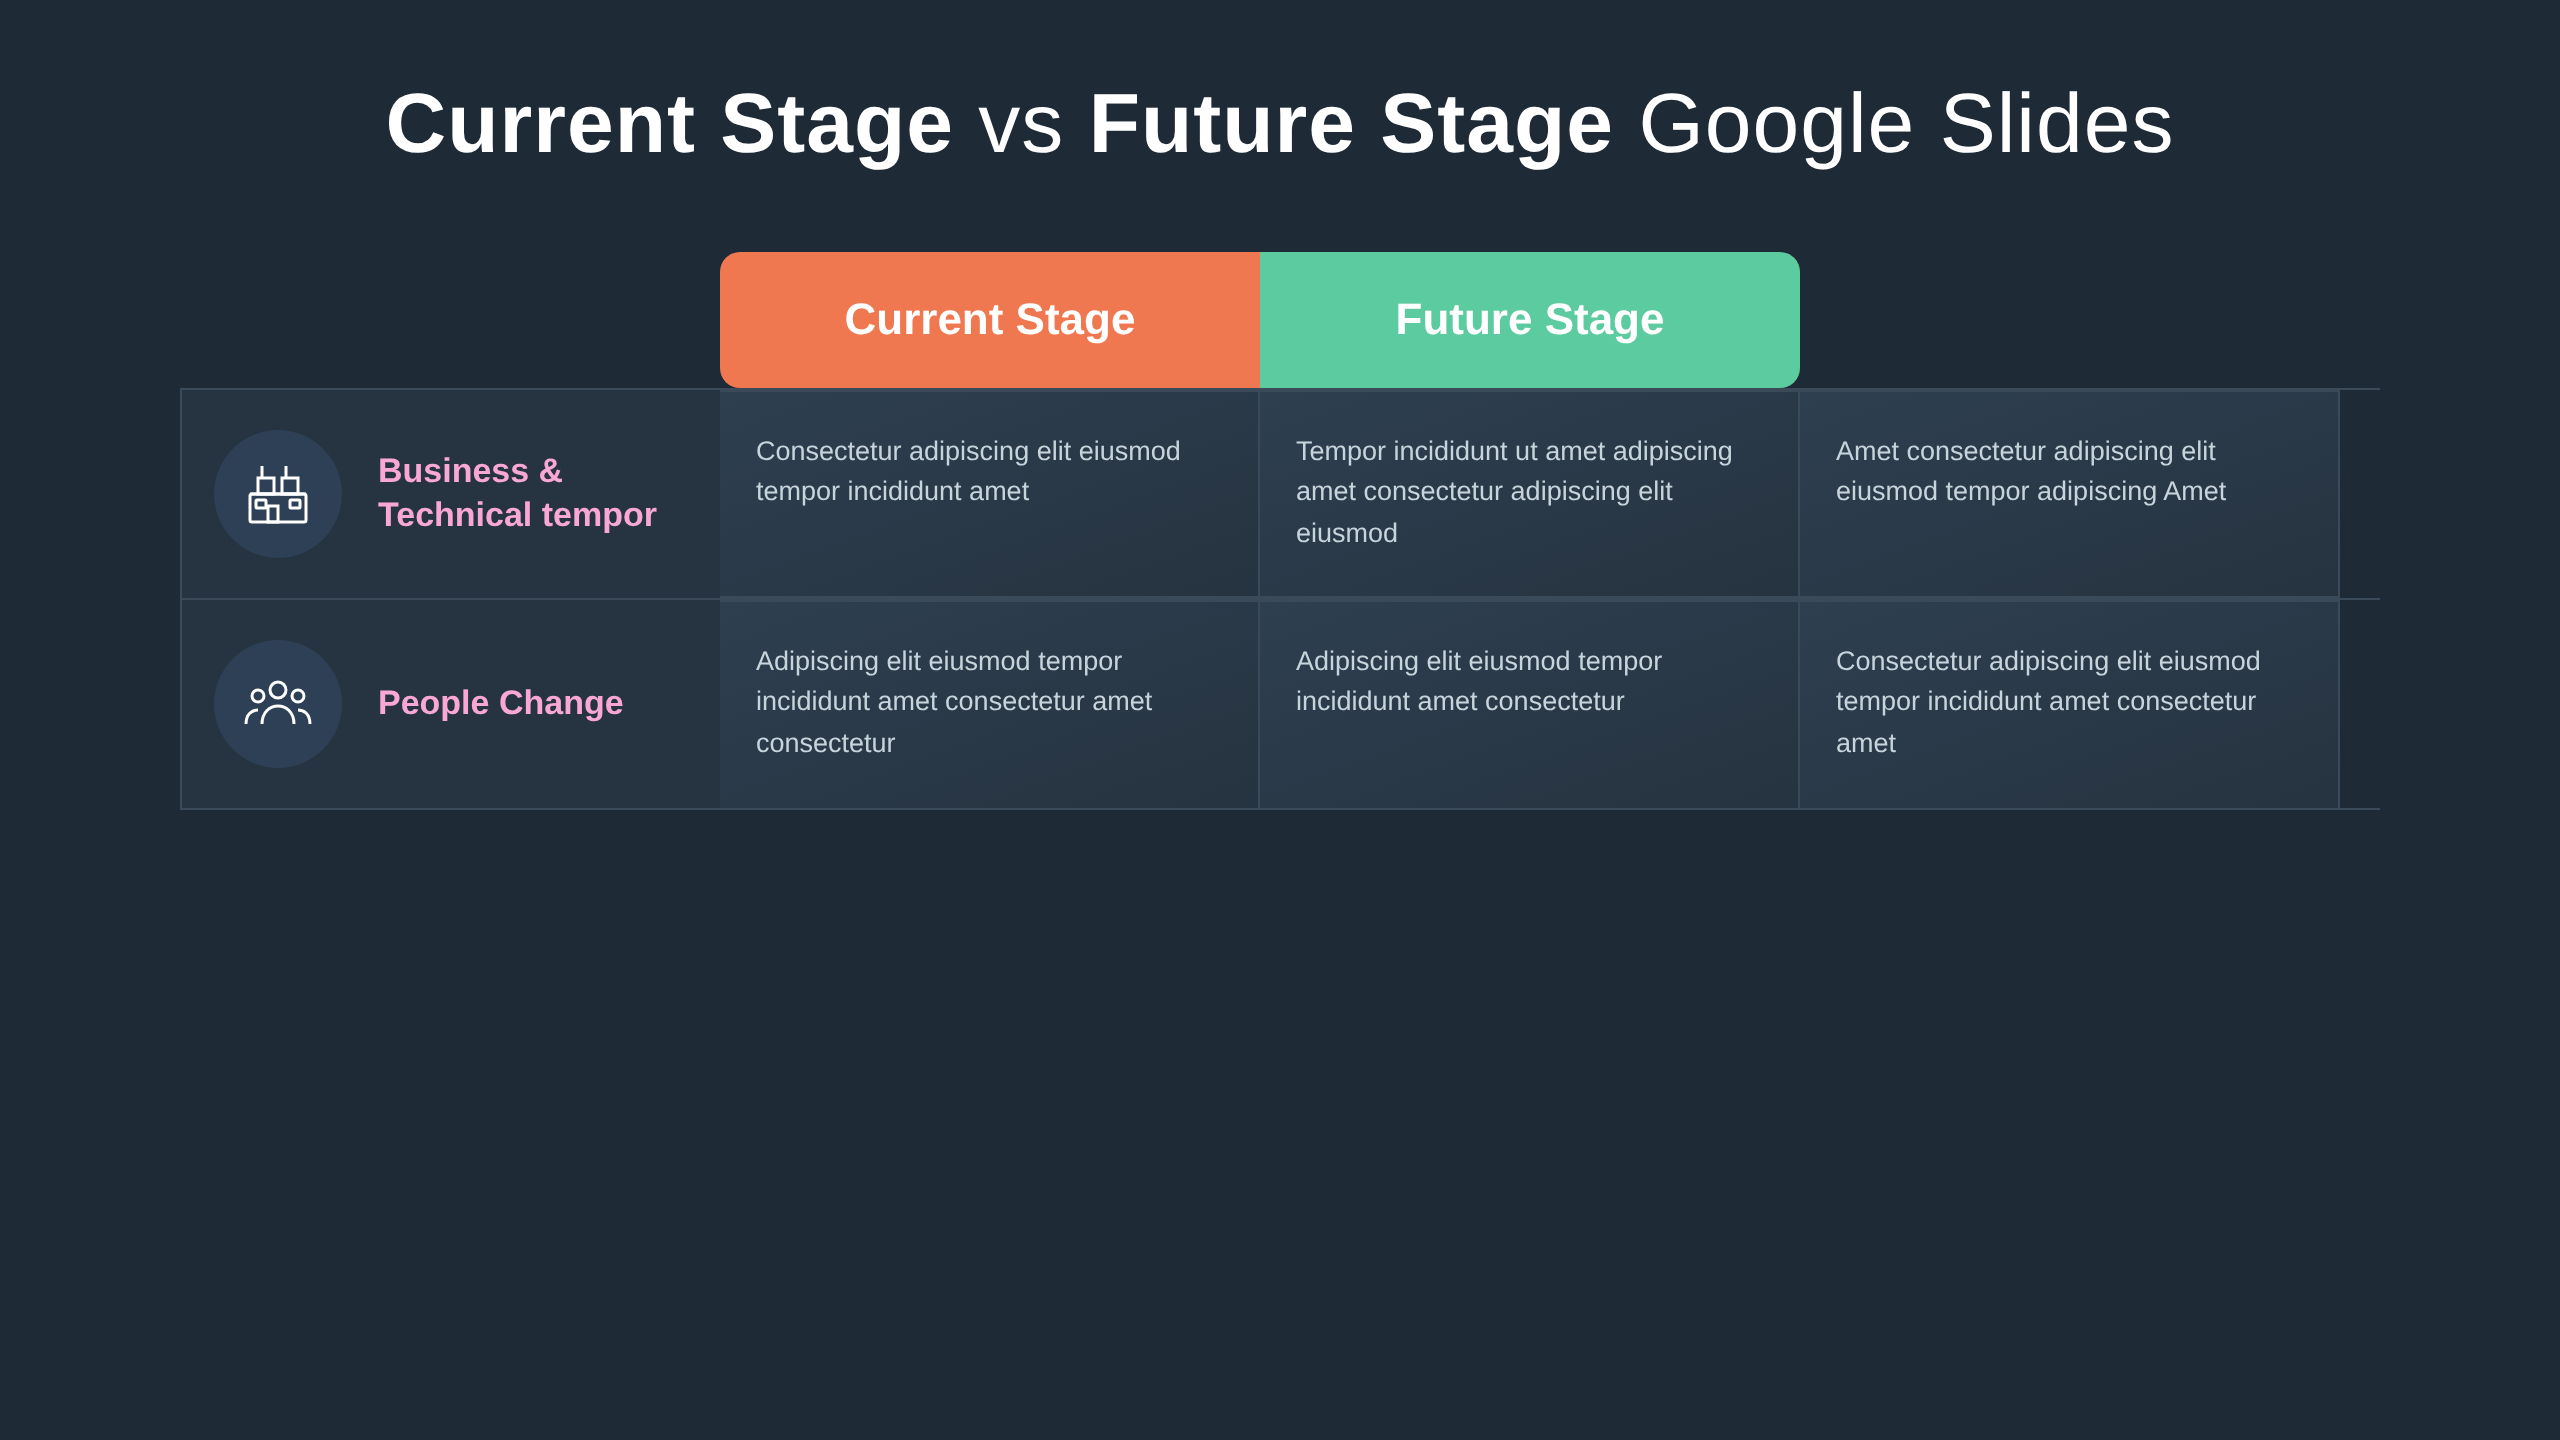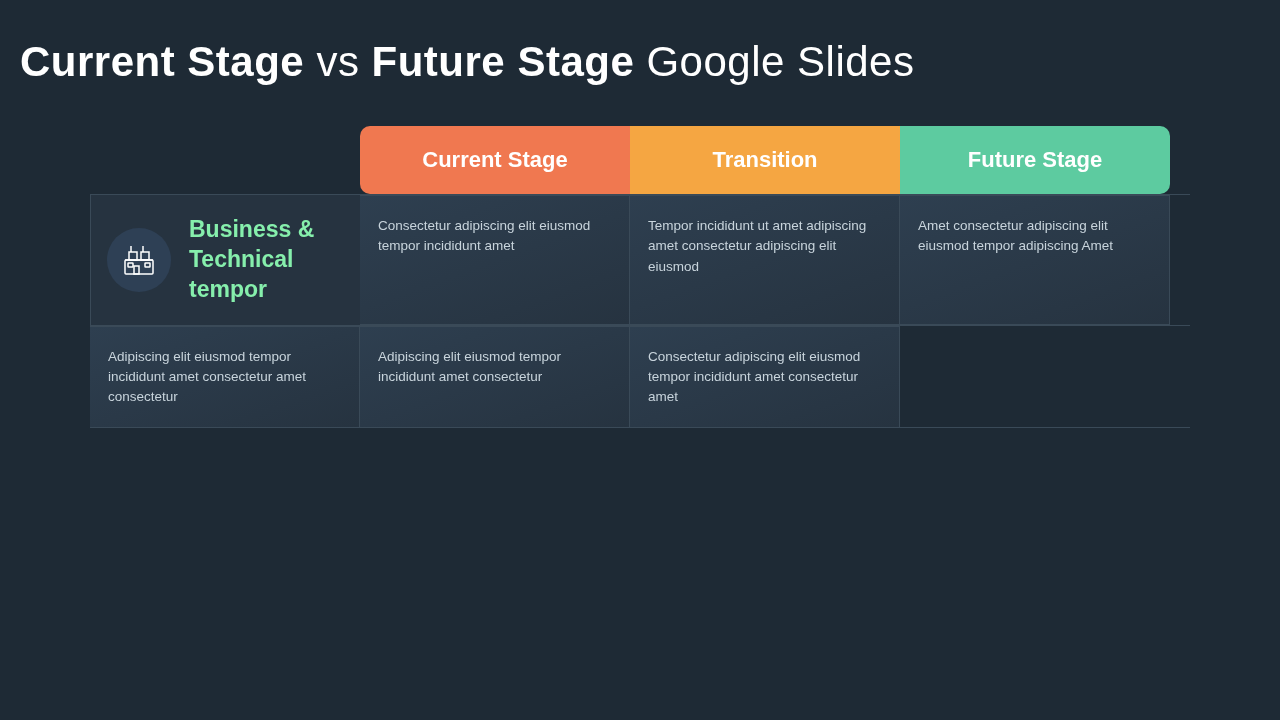--- a/index.html
+++ b/index.html
@@ -11,20 +11,21 @@
       font-family: 'Arial', sans-serif;
       overflow: hidden;
       display: flex;
       flex-direction: column;
       align-items: center;
       justify-content: flex-start;
     }
 
     .title-section {
       width: 100%;
+      text-align: center;
       padding: 38px 20px 20px;
       color: white;
     }
 
     .title-section h1 {
       font-size: 42px;
       font-weight: 400;
       letter-spacing: 0.5px;
     }
 
@@ -104,23 +105,23 @@
 
     .icon-circle svg {
       width: 36px;
       height: 36px;
       stroke: white;
       fill: none;
       stroke-width: 1.5;
     }
 
     .row-label-text {
-      font-size: 23px;
+      font-size: 17px;
       font-weight: 700;
-      color: #86efac;
+      color: #f9a8d4;
       line-height: 1.3;
     }
 
     .data-cell {
       width: 270px;
       background: linear-gradient(160deg, #2e3f50 0%, #263340 100%);
       border: 1px solid #3a4a58;
       border-left: none;
       padding: 20px 18px;
       display: flex;
@@ -148,23 +149,20 @@
   <h1>
     <strong>Current Stage</strong><span> vs </span><strong>Future Stage</strong><span> Google Slides</span>
   </h1>
 </div>
 
 <div class="table-container">
 
   <div class="header-row">
     <div class="header-cell header-current">
       <span>Current Stage</span>
-    </div>
-    <div class="header-cell header-transition">
-      <span>Transition</span>
     </div>
     <div class="header-cell header-future">
       <span>Future Stage</span>
     </div>
   </div>
 
   <div class="data-row">
     <div class="row-label">
       <div class="icon-circle">
 
@@ -190,20 +188,36 @@
     </div>
     <div class="data-cell">
       <p>Tempor incididunt ut amet adipiscing amet consectetur adipiscing elit eiusmod</p>
     </div>
     <div class="data-cell">
       <p>Amet consectetur adipiscing elit eiusmod tempor adipiscing  Amet</p>
     </div>
   </div>
 
   <div class="data-row">
+    <div class="row-label">
+      <div class="icon-circle">
+
+        <svg viewBox="0 0 36 36">
+          <circle cx="18" cy="11" r="4"></circle>
+          <path d="M10 28 c0-6 4-9 8-9 s8 3 8 9"></path>
+          <circle cx="8" cy="14" r="3"></circle>
+          <path d="M2 28 c0-5 3-7 6-7"></path>
+          <circle cx="28" cy="14" r="3"></circle>
+          <path d="M34 28 c0-5-3-7-6-7"></path>
+        </svg>
+      </div>
+      <div class="row-label-text">
+        <span>People Change</span>
+      </div>
+    </div>
     <div class="data-cell">
       <p>Adipiscing elit eiusmod tempor incididunt  amet consectetur amet consectetur</p>
     </div>
     <div class="data-cell">
       <p>Adipiscing elit eiusmod tempor incididunt  amet consectetur</p>
     </div>
     <div class="data-cell">
       <p>Consectetur adipiscing elit eiusmod tempor incididunt amet consectetur amet</p>
     </div>
   </div>

